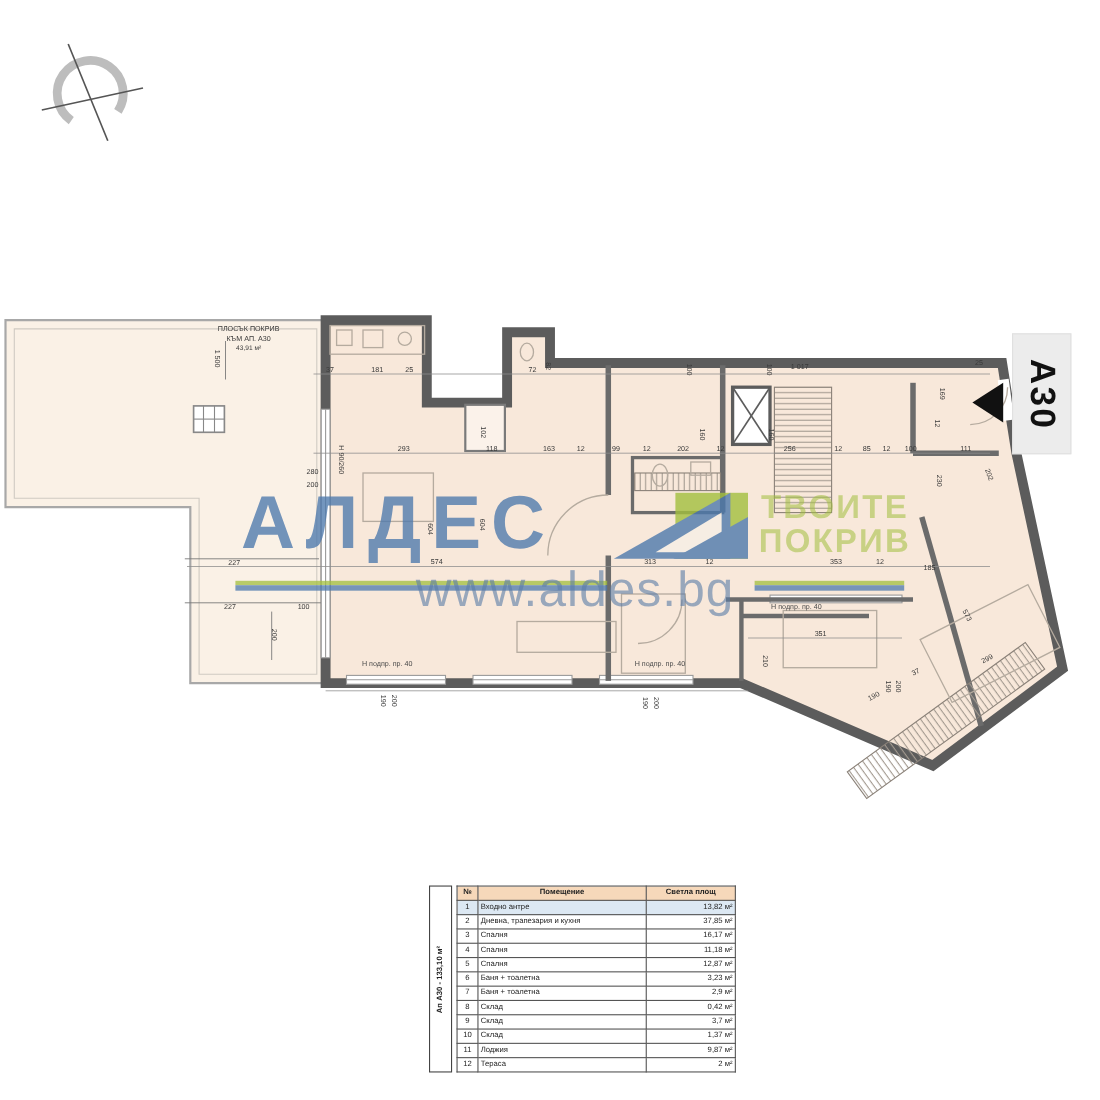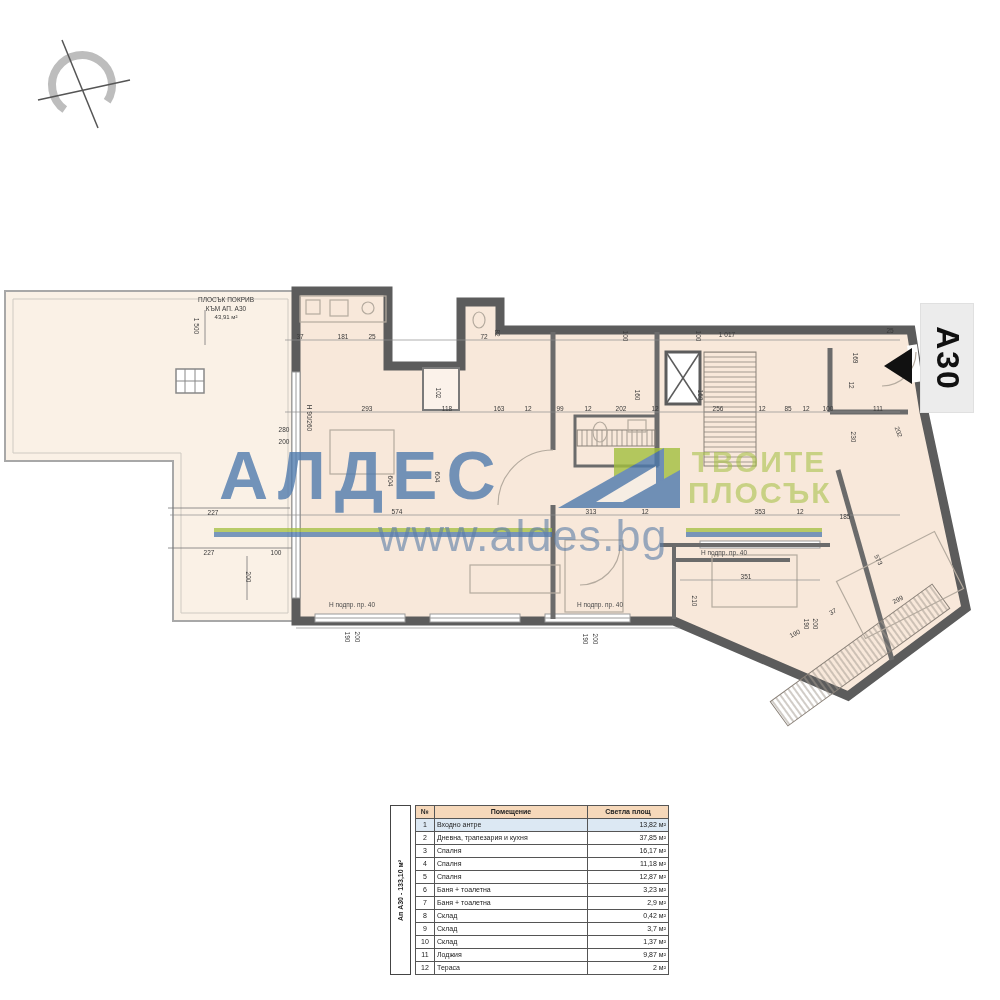--- a/index.html
+++ b/index.html
@@ -172,21 +172,21 @@
   <div class="wm-logo">
     <svg width="128" height="64" viewBox="0 0 128 64">
       <rect x="58" y="2" width="66" height="60" fill="#a2bf3e"></rect>
       <polygon points="2,62 108,2 108,62" fill="#4d79ad"></polygon>
       <polygon points="40,56 100,20 100,56" fill="#f6efe6"></polygon>
       <polygon points="56,62 124,24 124,62" fill="#4d79ad"></polygon>
     </svg>
   </div>
   <div class="wm-tag">
     <div>ТВОИТЕ</div>
-    <div>ПЛОСЪК</div>
+    <div>ПОКРИВ</div>
   </div>
   <div class="wm-url">www.aldes.bg</div>
 
   <div class="roof-note">
     <div>ПЛОСЪК ПОКРИВ</div>
     <div>КЪМ АП. А30</div>
     <div class="l3">43,91 м²</div>
   </div>
 
   <div class="a30-tag">

